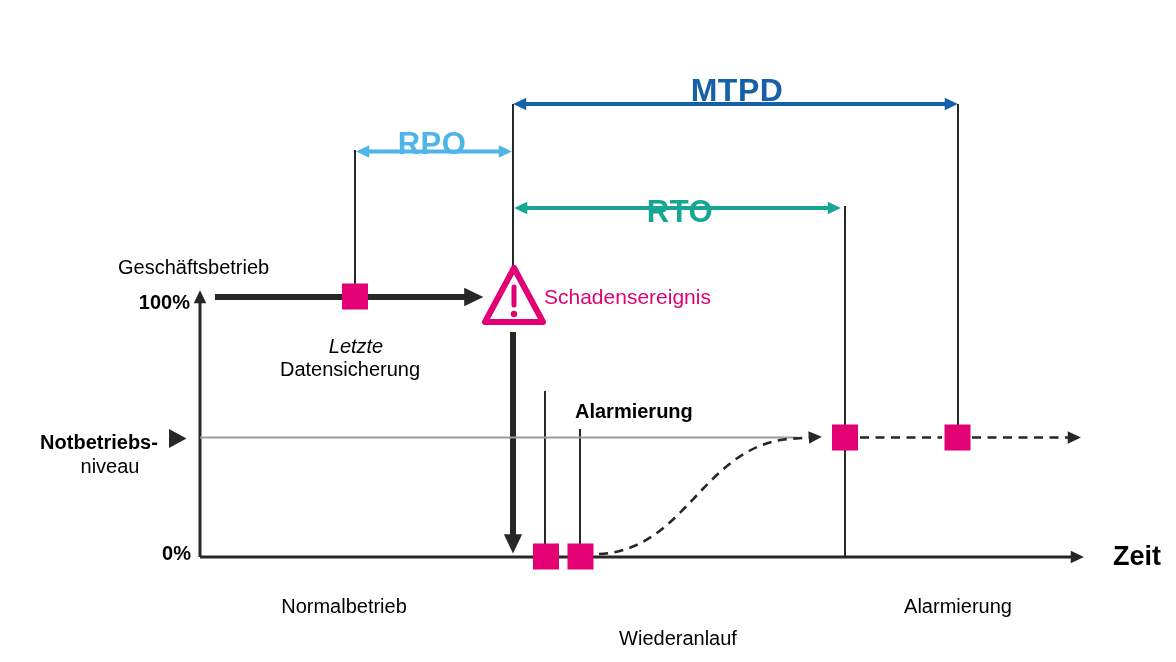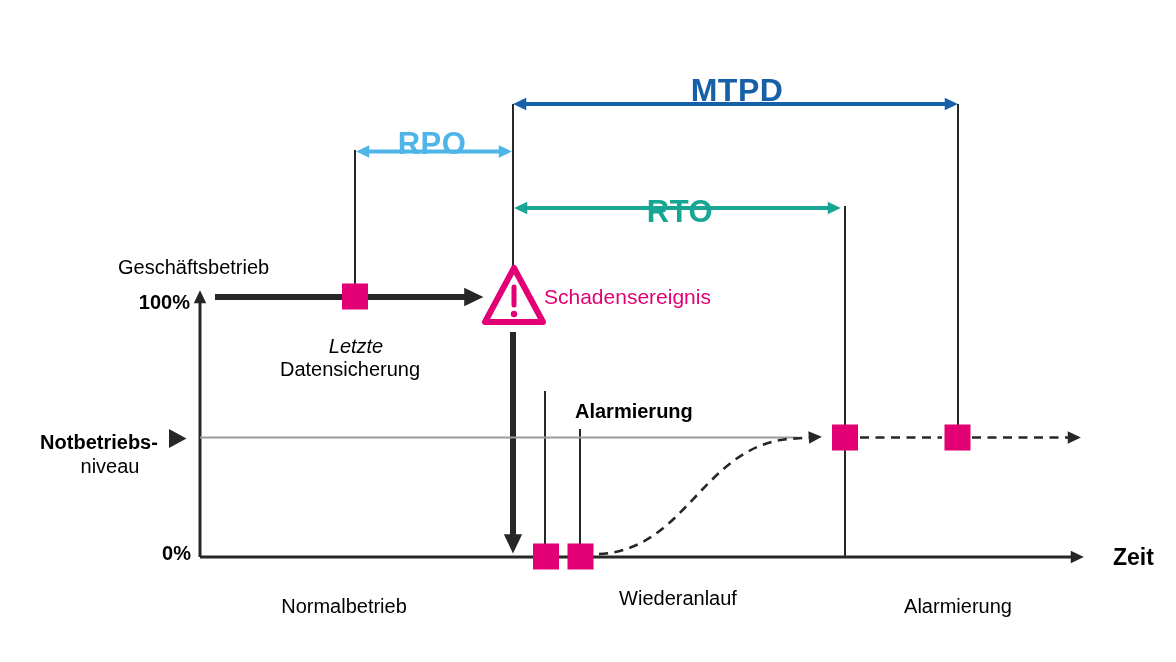--- a/index.html
+++ b/index.html
@@ -20,21 +20,21 @@
   }
   .cc{transform:translate(-50%,-50%);text-align:center;margin-top:18px;}
   .lc{transform:translateY(-50%);}
   .rc{transform:translate(-100%,-50%);}
   .bold{font-weight:bold;}
   .metric{font-weight:bold;font-size:31px;letter-spacing:.5px;}
   .mtpd{color:#1660A8;font-size:32px;}
   .rpo{color:#4FB4E7;}
   .rto{color:#17A693;}
   .magenta{color:#E20074;font-size:21px;}
-  .xaxis-title{font-size:23px;}
+  .xaxis-title{font-size:27px;}
 </style>
 </head>
 <body>
 
 <div class="stage">
 
   <svg width="1176" height="662" viewBox="0 0 1176 662">
     <defs>
       <marker id="m-black" viewBox="0 0 12 12" refX="2" refY="6" markerWidth="15" markerHeight="15" markerUnits="userSpaceOnUse" orient="auto-start-reverse">
         <path d="M1 1 L11.5 6 L1 11 Z" fill="#272727"></path>
@@ -103,16 +103,16 @@
 
   <div class="lbl cc" style="left:99px;top:424px;font-weight:bold;">Notbetriebs-</div>
   <div class="lbl cc" style="left:110px;top:448px;">niveau</div>
 
   <div class="lbl cc" style="left:356px;top:328px;font-style:italic;">Letzte</div>
   <div class="lbl cc" style="left:350px;top:351px;">Datensicherung</div>
   <div class="lbl lc magenta" style="left:544px;top:297px;">Schadensereignis</div>
   <div class="lbl lc" style="left:575px;top:411px;font-weight:bold;">Alarmierung</div>
 
   <div class="lbl cc" style="left:344px;top:588px;">Normalbetrieb</div>
-  <div class="lbl cc" style="left:678px;top:580px;">Wiederanlauf</div>
+  <div class="lbl cc" style="left:678px;top:620px;">Wiederanlauf</div>
   <div class="lbl cc" style="left:958px;top:588px;">Alarmierung</div>
 
 </div>
 
 </body></html>

